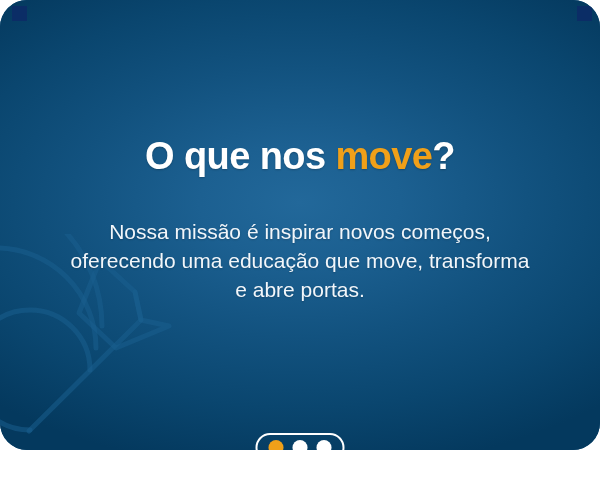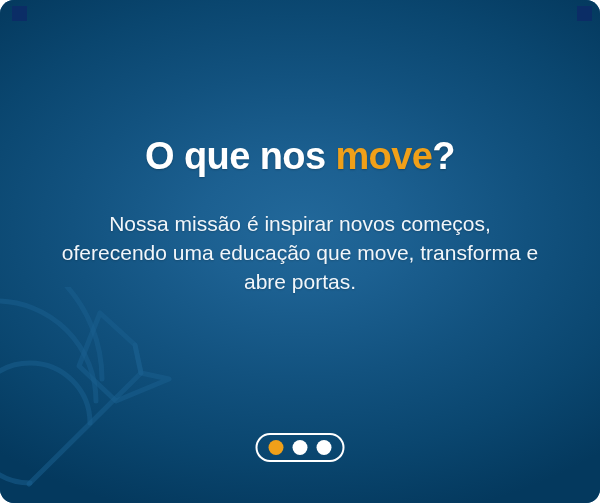--- a/index.html
+++ b/index.html
@@ -12,23 +12,23 @@
     width: 600px;
     height: 503px;
     font-family: "Liberation Sans", sans-serif;
     overflow: hidden;
   }
 
   
   .slide {
     position: relative;
     width: 600px;
-    height: 503px;
+    height: 450px;
     box-sizing: border-box;
-    border-radius: 14px;
+    border-radius: 27px;
     overflow: hidden;
     background:
       radial-gradient(ellipse 78% 62% at 50% 44%,
         #1f6592 0%,
         #19periodo 0%,
         #1a5d8b 26%,
         #0f5180 55%,
         #09456f 80%,
         #04375c 100%);
     background-color: #0b4b78;
@@ -102,21 +102,21 @@
   }
   .headline .accent {
     color: #f0a019;
   }
 
   .body-copy {
     position: absolute;
     top: 206px;
     left: 56px;
     right: 56px;
-    margin: 4px;
+    margin: 12px;
     font-size: 21px;
     font-weight: 400;
     line-height: 1.38;
     color: #f2f6fa;
     text-align: center;
     text-shadow: 0 1px 2px rgba(0,0,0,0.18);
   }
 
   
   .pagination {

